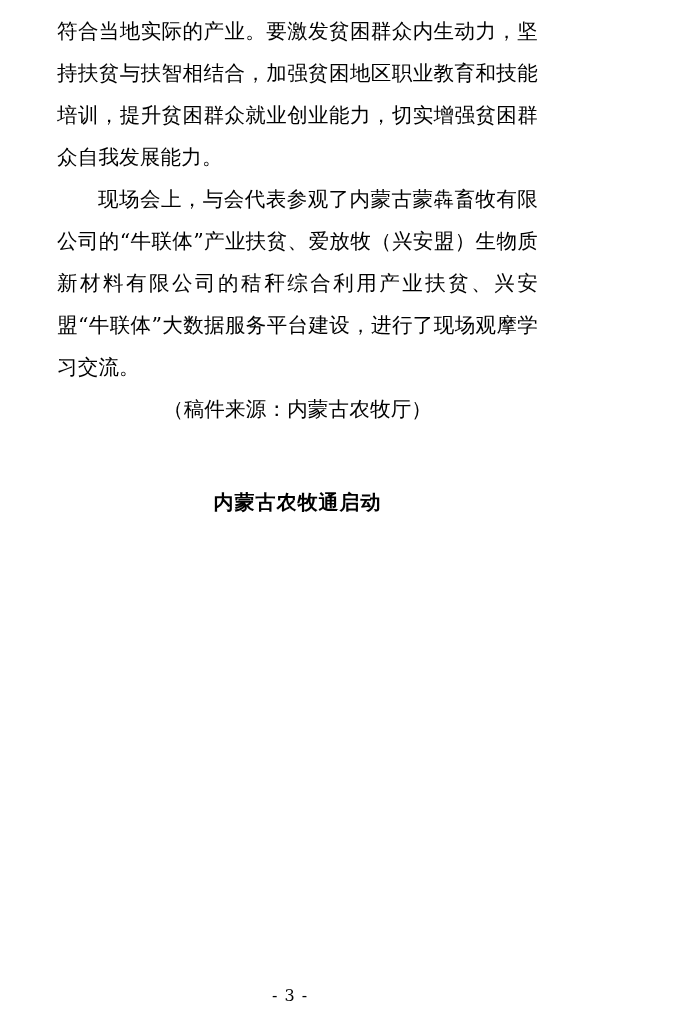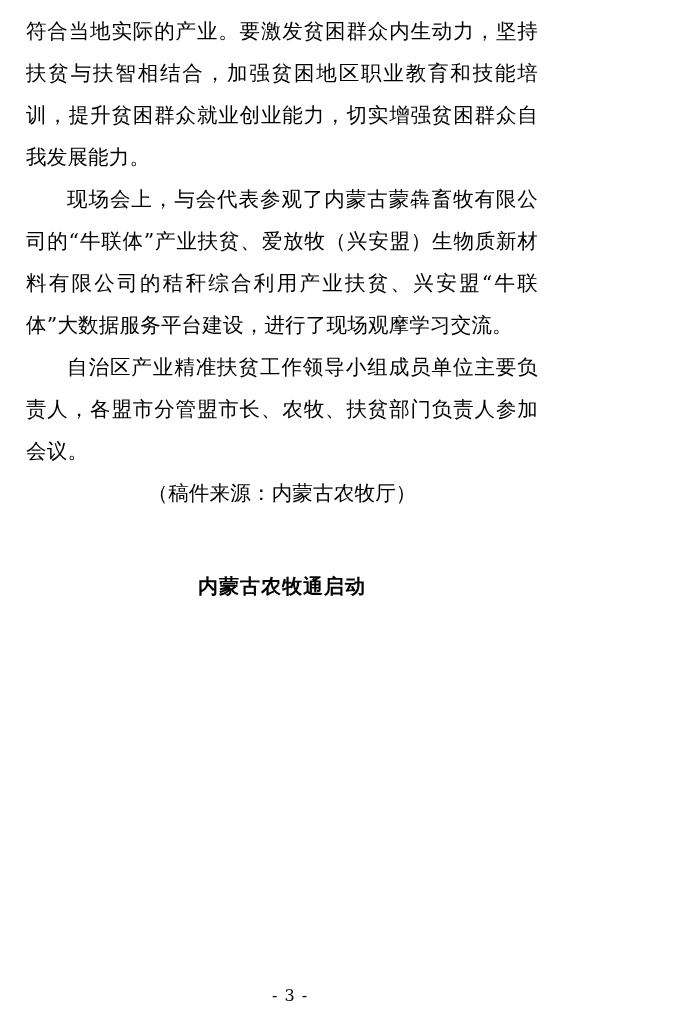--- a/index.html
+++ b/index.html
@@ -12,21 +12,21 @@
     height: 1019px;
     font-family: "DejaVu Serif", "Liberation Serif", serif;
     color: #000000;
     position: relative;
     overflow: hidden;
   }
   .page {
     box-sizing: border-box;
     width: 580px;
     height: 1019px;
-    padding: 10px 42px 0 26px;
+    padding: 10px 42px 0 57px;
     position: relative;
   }
   .para {
     font-size: 20.5px;
     line-height: 42px;
     text-align: justify;
     text-justify: inter-ideograph;
     letter-spacing: 0.2px;
     margin: 0;
     text-indent: 0;
@@ -63,21 +63,20 @@
 </head>
 <body>
 
 <div class="page">
 
   <p class="para">符合当地实际的产业。要激发贫困群众内生动力，坚持扶贫与扶智相结合，加强贫困地区职业教育和技能培训，提升贫困群众就业创业能力，切实增强贫困群众自我发展能力。</p>
 
 
   <p class="para indent">现场会上，与会代表参观了内蒙古蒙犇畜牧有限公司的“牛联体”产业扶贫、爱放牧（兴安盟）生物质新材料有限公司的秸秆综合利用产业扶贫、兴安盟“牛联体”大数据服务平台建设，进行了现场观摩学习交流。</p>
 
-  <p class="para indent">自治区产业精准扶贫工作领导小组成员单位主要负责人，各盟市分管盟市长、农牧、扶贫部门负责人参加会议。</p>
 
   <p class="para right">（稿件来源：内蒙古农牧厅）</p>
 
   <div class="gap-big"></div>
 
   <h2 class="section-title">内蒙古农牧通启动</h2>
 
   <div class="gap-mid"></div>
 
 

